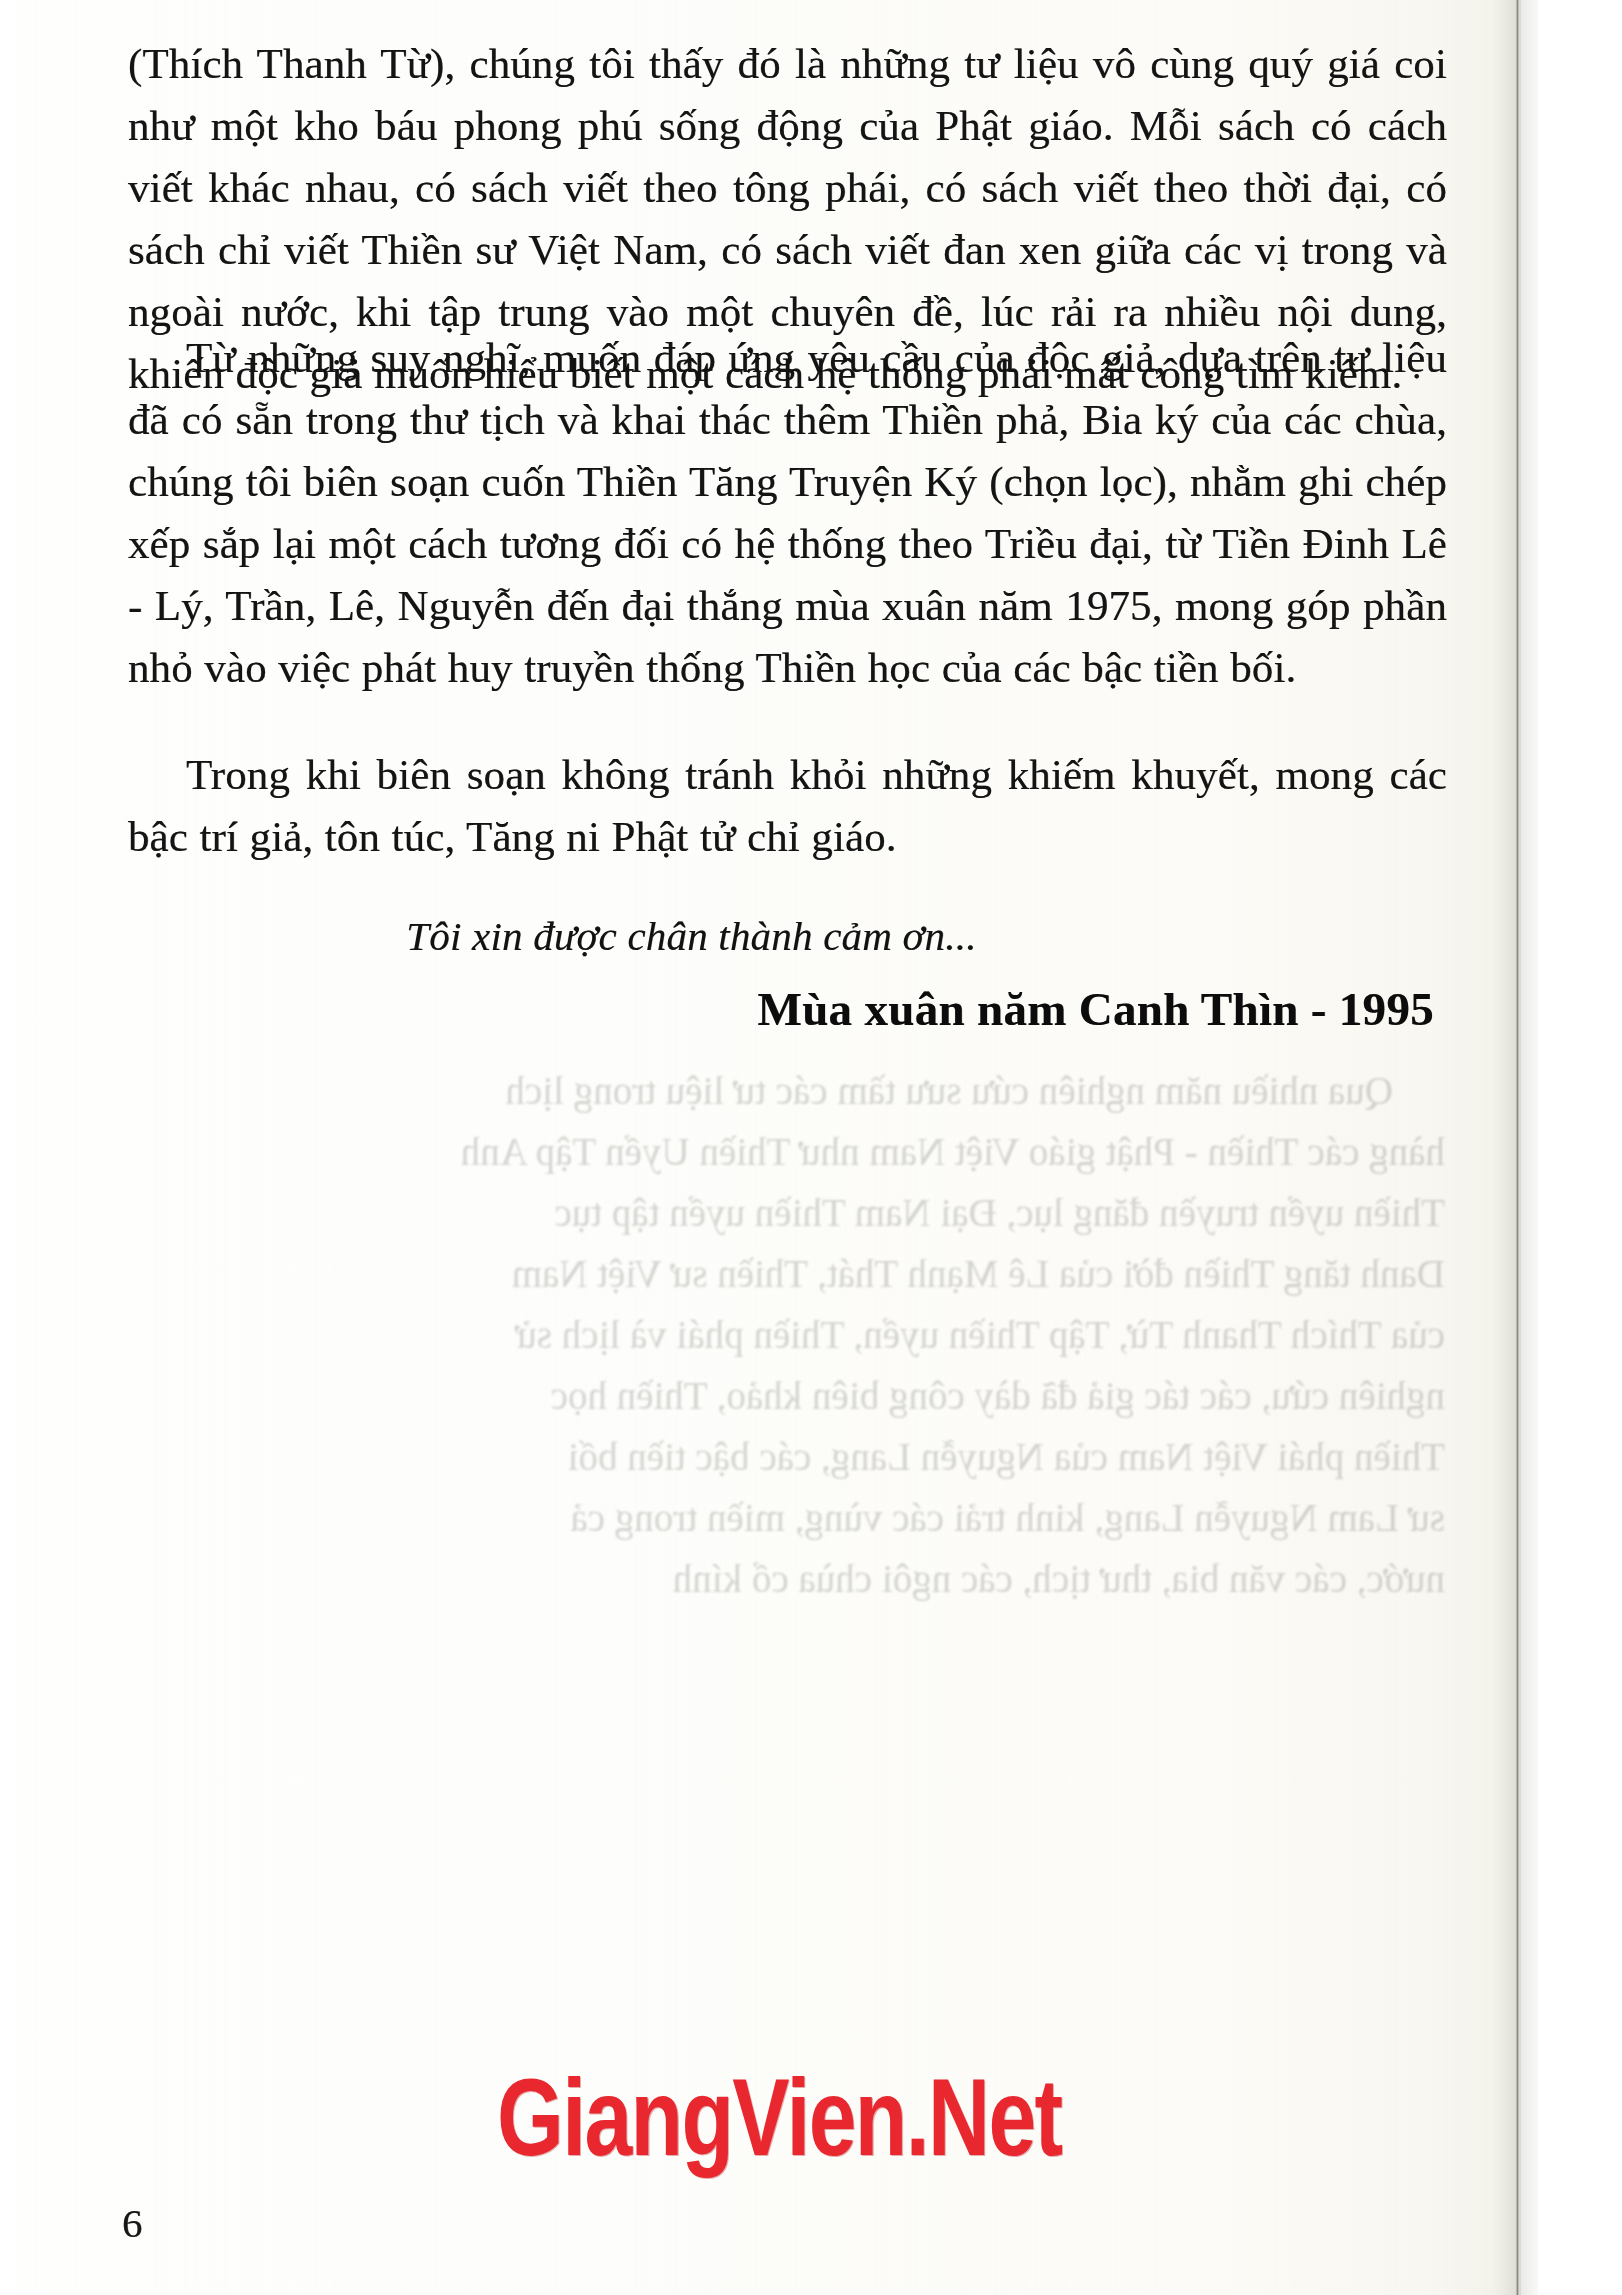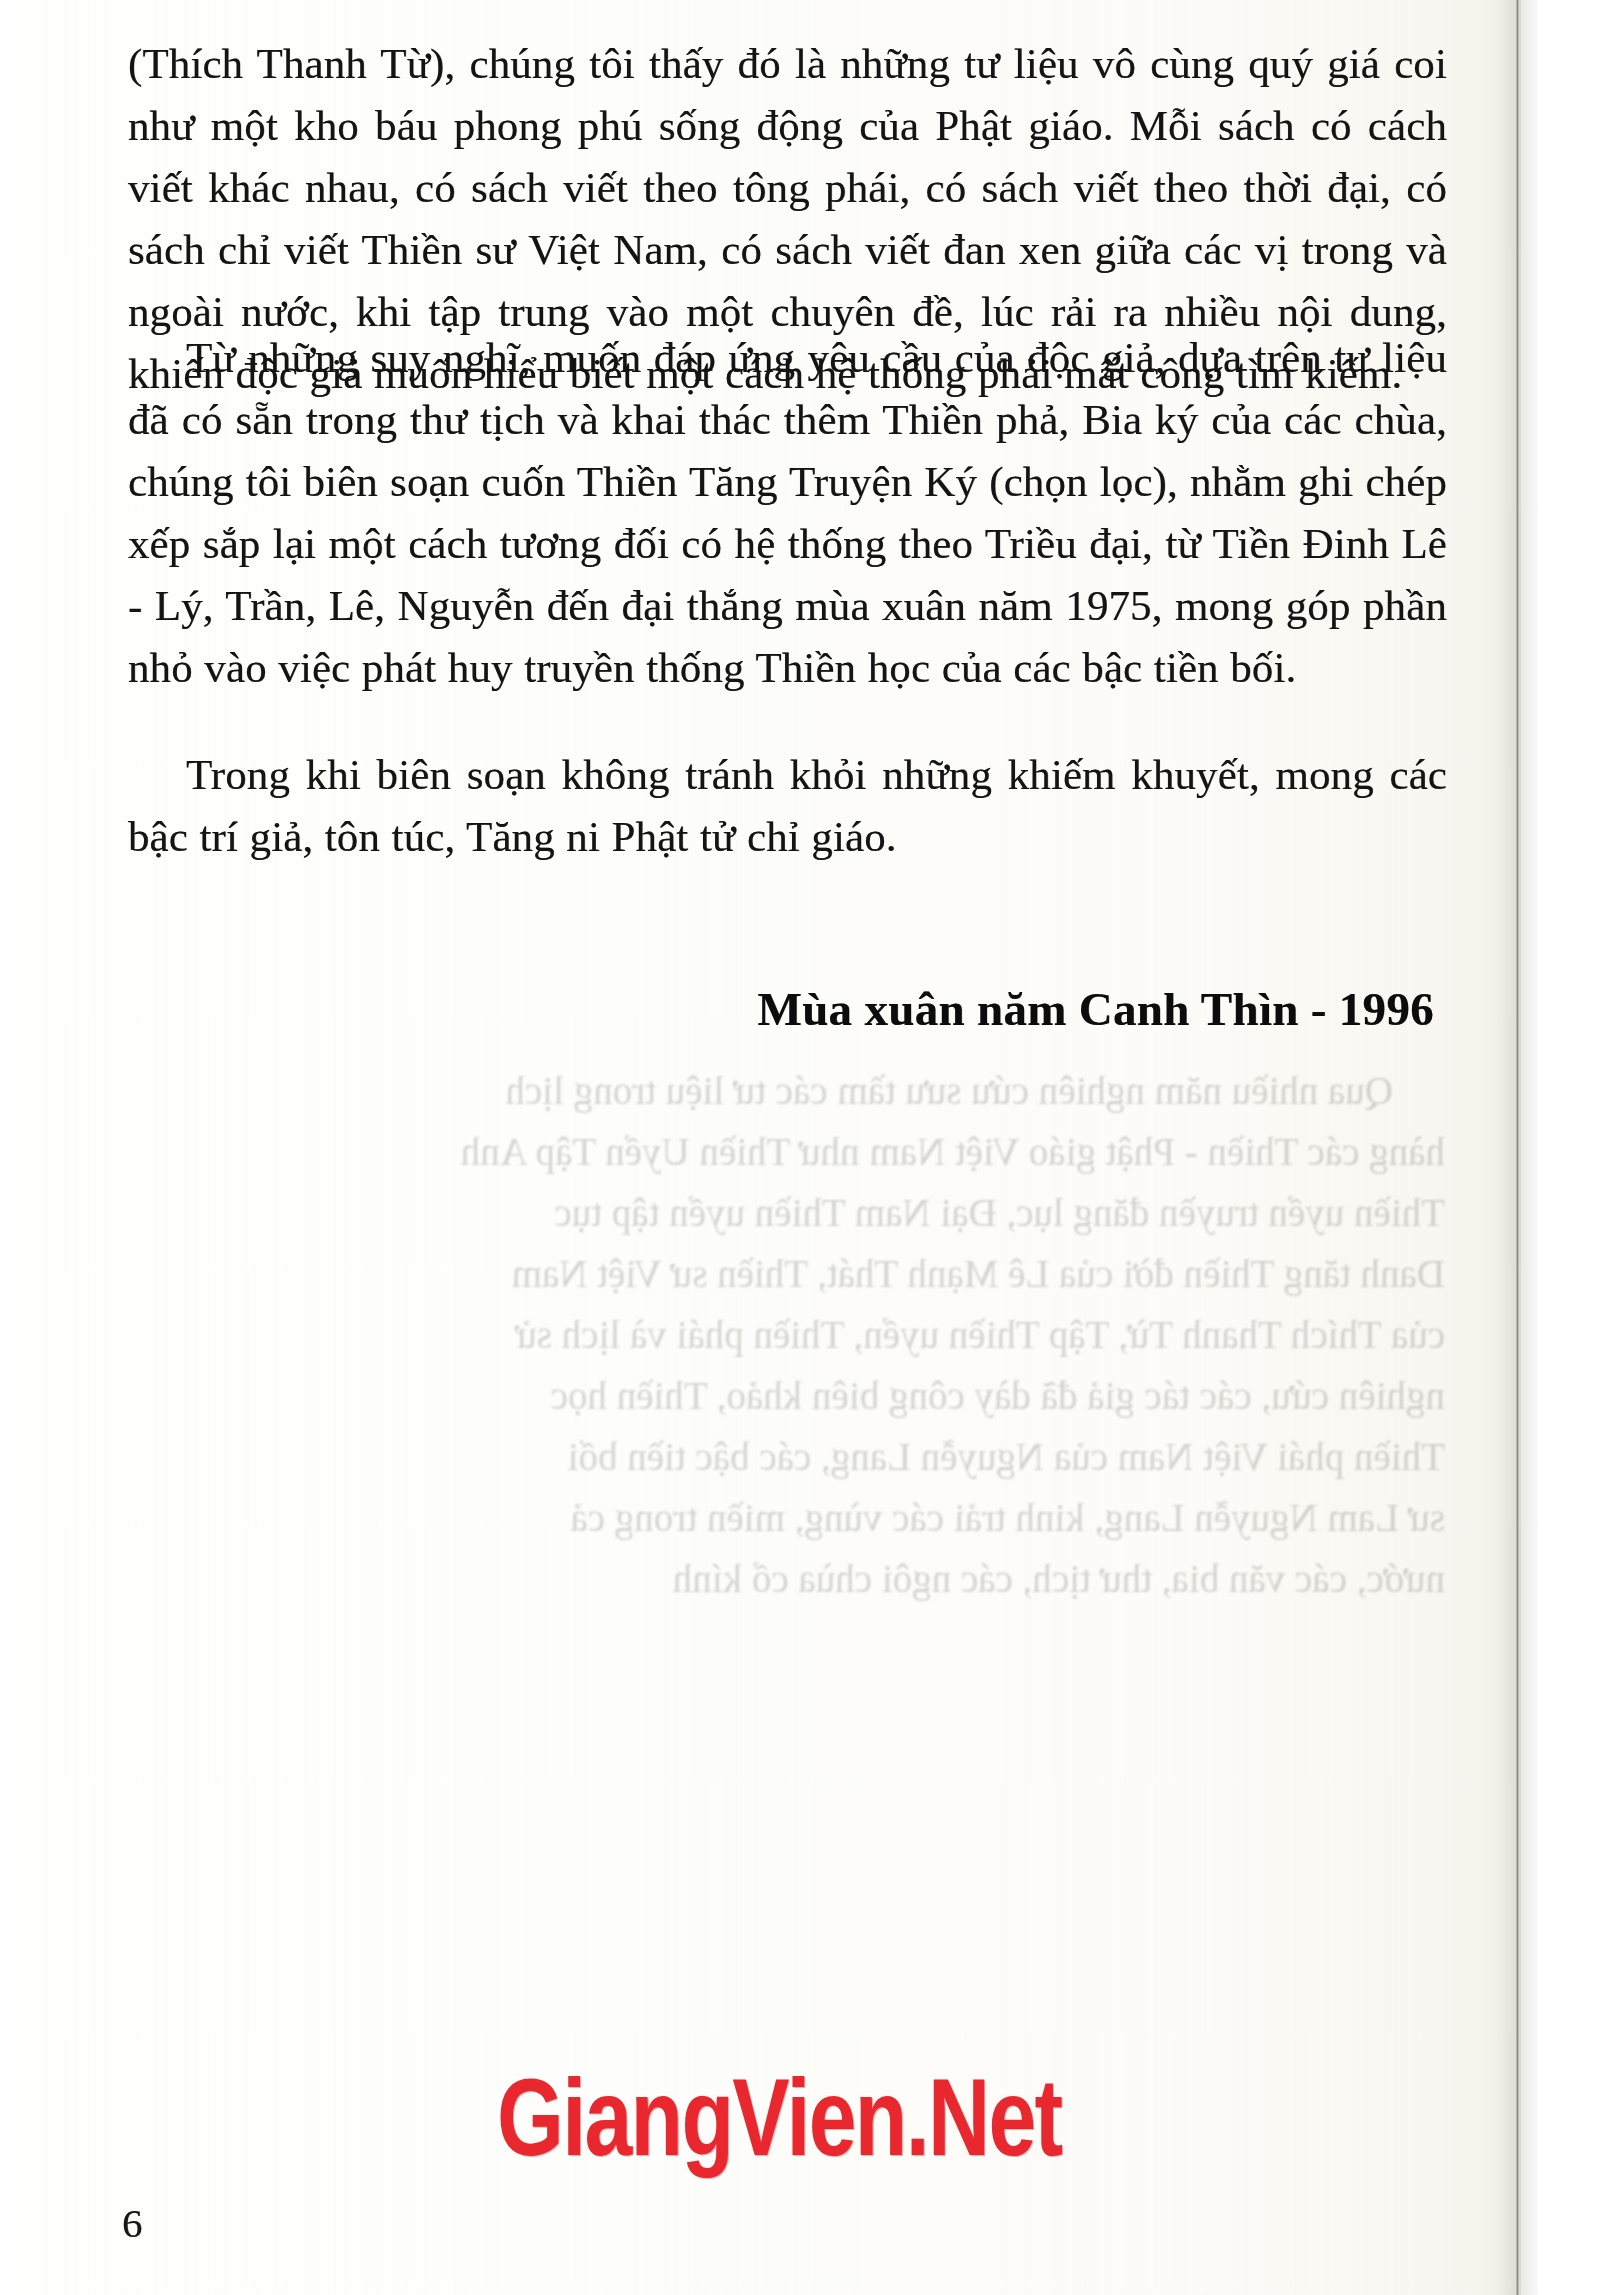--- a/index.html
+++ b/index.html
@@ -213,23 +213,26 @@
 
   <div class="body-text">
 
     <p id="p1" class="para scanned">(Thích Thanh Từ), chúng tôi thấy đó là những tư liệu vô cùng quý giá coi như một kho báu phong phú sống động của Phật giáo. Mỗi sách có cách viết khác nhau, có sách viết theo tông phái, có sách viết theo thời đại, có sách chỉ viết Thiền sư Việt Nam, có sách viết đan xen giữa các vị trong và ngoài nước, khi tập trung vào một chuyên đề, lúc rải ra nhiều nội dung, khiến độc giả muốn hiểu biết một cách hệ thống phải mất công tìm kiếm.</p>
 
     <p id="p2" class="para scanned indent">Từ những suy nghĩ, muốn đáp ứng yêu cầu của độc giả, dựa trên tư liệu đã có sẵn trong thư tịch và khai thác thêm Thiền phả, Bia ký của các chùa, chúng tôi biên soạn cuốn Thiền Tăng Truyện Ký (chọn lọc), nhằm ghi chép xếp sắp lại một cách tương đối có hệ thống theo Triều đại, từ Tiền Đinh Lê - Lý, Trần, Lê, Nguyễn đến đại thắng mùa xuân năm 1975, mong góp phần nhỏ vào việc phát huy truyền thống Thiền học của các bậc tiền bối.</p>
 
     <p id="p3" class="para scanned indent">Trong khi biên soạn không tránh khỏi những khiếm khuyết, mong các bậc trí giả, tôn túc, Tăng ni Phật tử chỉ giáo.</p>
   </div>
 
+  <div class="thanks-line scanned">
+    <span class="thanks-inner">Tôi xin được chân thành cảm ơn...</span>
+  </div>
 
   <div class="signature scanned">
-    <span class="signature-inner">Mùa xuân năm Canh Thìn - 1996</span>
+    <span class="signature-inner">Mùa xuân năm Canh Thìn - 1995</span>
   </div>
 
   <div class="watermark">GiangVien.Net</div>
 
   <div class="page-number scanned">6</div>
 
 </div>
 
 
 </body></html>

